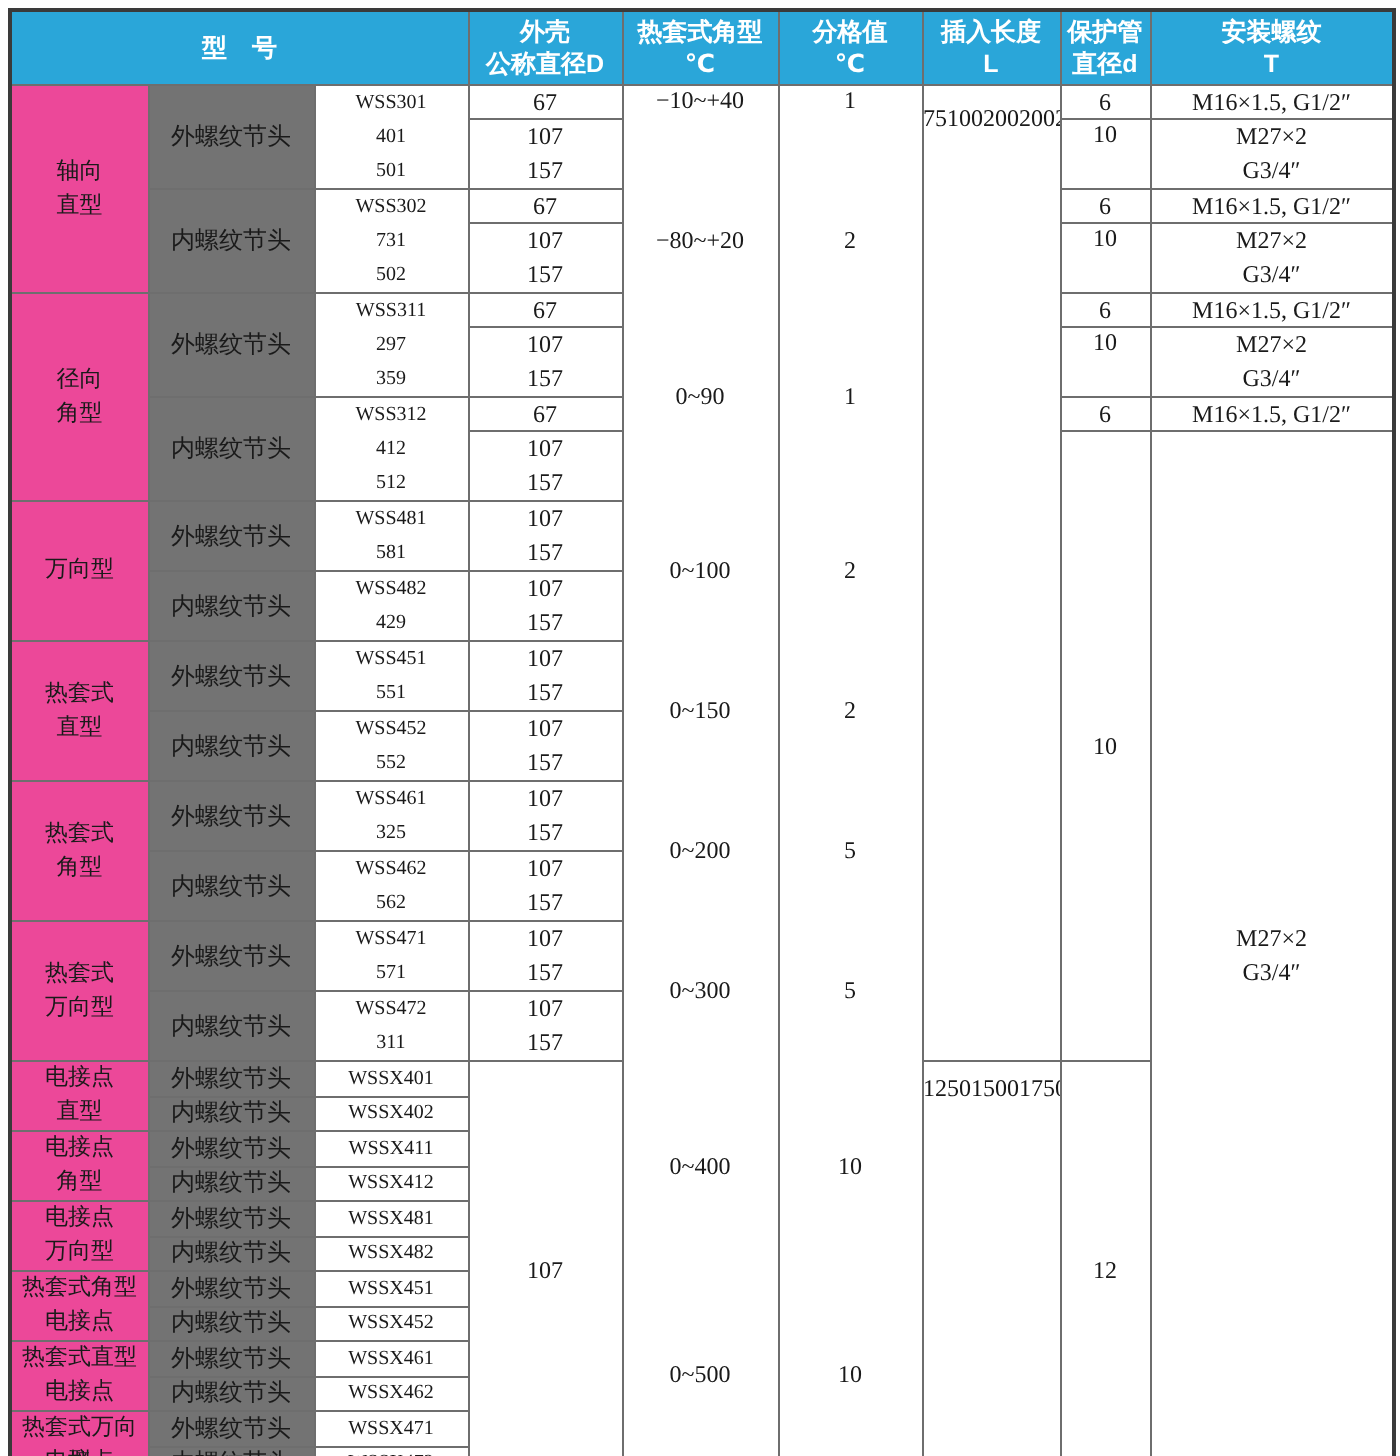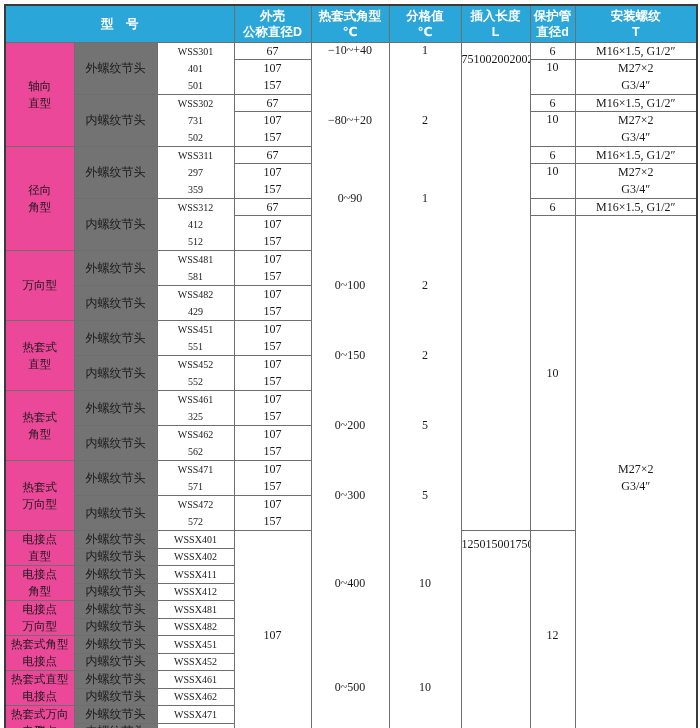--- a/index.html
+++ b/index.html
@@ -305,21 +305,21 @@
             <div class="line">157</div>
           </td>
           <td rowspan="4" class="temp">0~300</td>
           <td rowspan="4" class="grad">5</td>
         </tr>
         <tr></tr>
         <tr>
           <td rowspan="2" class="joint">内螺纹节头</td>
           <td rowspan="2" class="model">
             <div class="line">WSS472</div>
-            <div class="line">572</div>
+            <div class="line">311</div>
           </td>
           <td rowspan="2" class="shell">
             <div class="line">107</div>
             <div class="line">157</div>
           </td>
         </tr>
         <tr></tr>
         <tr>
           <td rowspan="2" class="cat">
             <div class="line">电接点</div>

